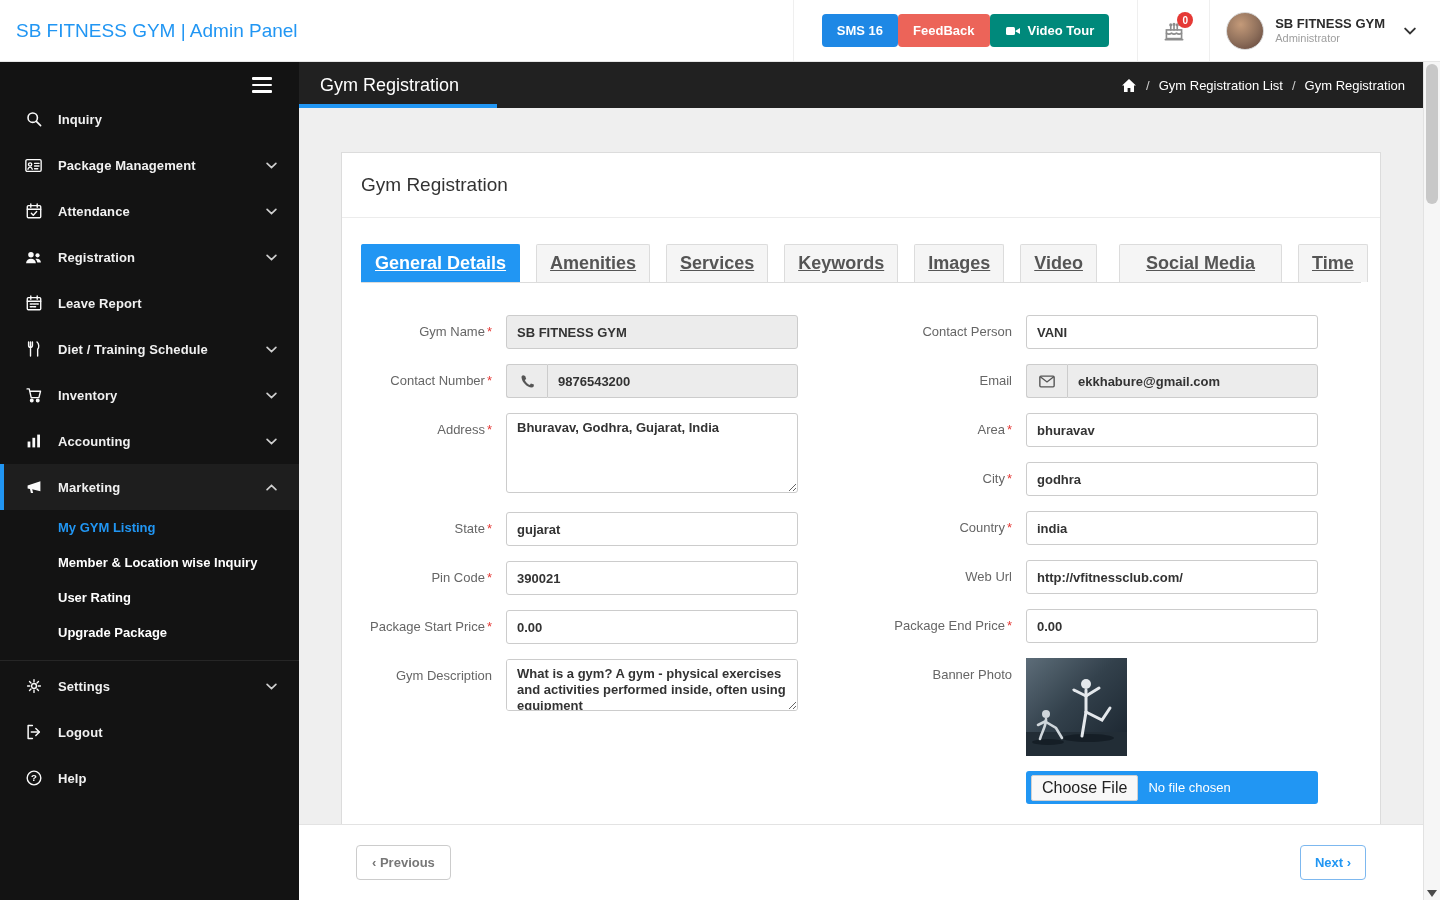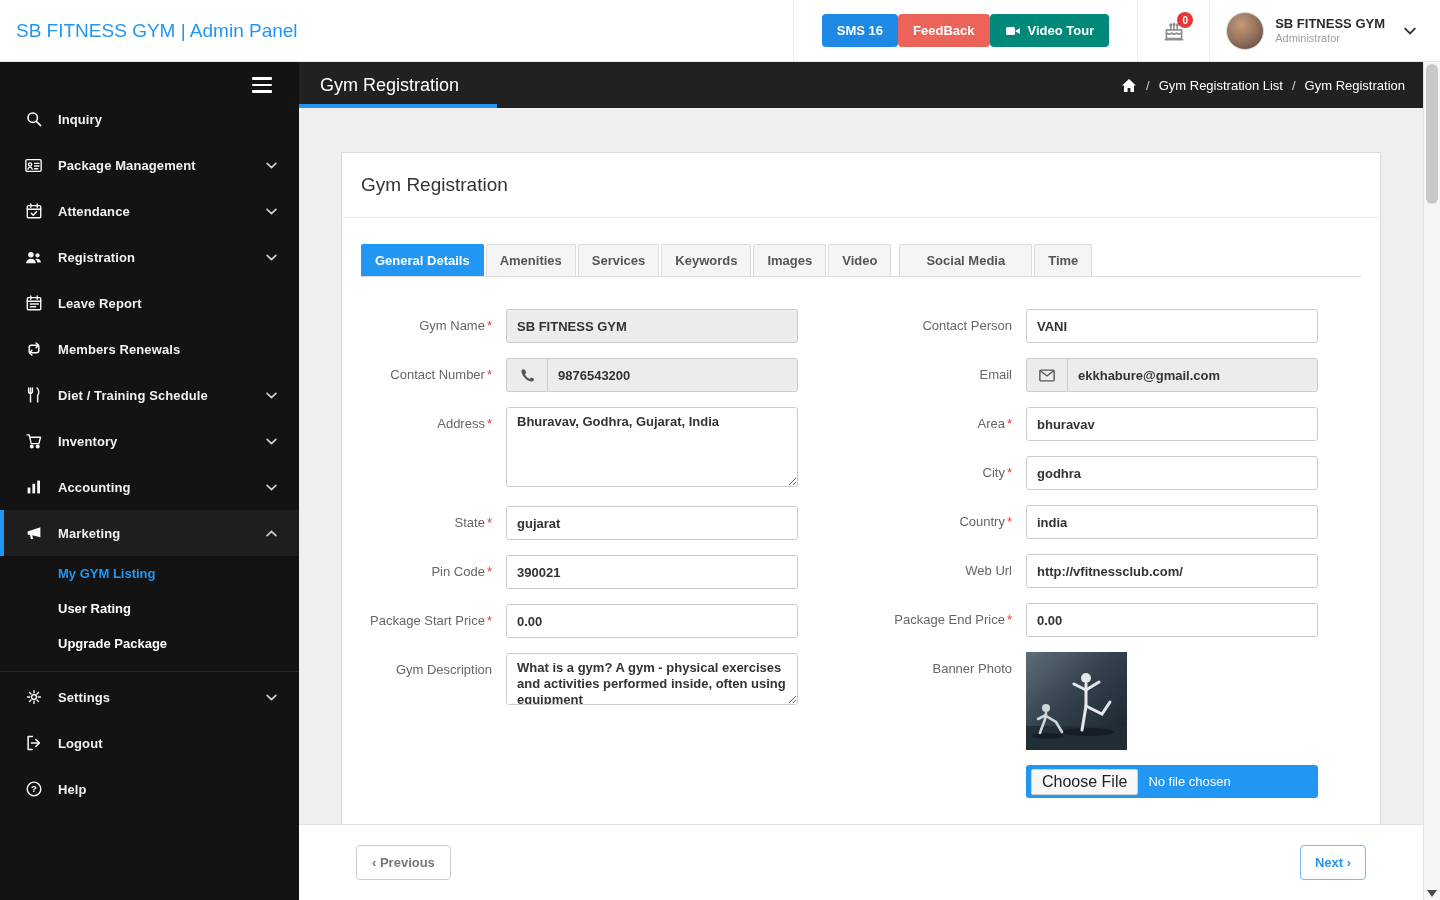--- a/index.html
+++ b/index.html
@@ -52,21 +52,21 @@
   .crumb-sep { color:#cfcfcf; }
   .crumb { cursor:pointer; }
   .home-icon { display:flex; color:#fff; cursor:pointer; }
 
   .content { flex:1; min-height:0; padding:44px 59px 0 42px; overflow:hidden; }
   .panel { background:#fff; border:1px solid #dcdcdc; }
   .panel-header { padding:21px 19px; font-size:19px; color:#333; border-bottom:1px solid #ececec; }
   .panel-body { padding:26px 19px 30px; }
 
   .tabs { display:flex; border-bottom:1px solid #dcdcdc; align-items:flex-end; }
-  .tab { padding:8px 13px; background:#f5f5f5; border:1px solid #dcdcdc; border-bottom:none; color:#555; font-size:13px; font-weight:bold; margin-right:2px; border-radius:2px 2px 0 0; cursor:pointer; white-space:nowrap; }
+  .tab { padding:8px 13px; background:#f5f5f5; border:1px solid #dcdcdc; border-bottom:none; color:#555; font-size:18px; font-weight:bold; margin-right:16px; border-radius:2px 2px 0 0; cursor:pointer; white-space:nowrap;text-decoration:underline; }
   .tab.active { background:#2196f3; border-color:#2196f3; color:#fff; }
   .tab.wide { padding:8px 26px; margin-left:6px; }
 
   .form-cols { display:flex; gap:40px; padding-top:32px; }
   .form-col { flex:1; min-width:0; }
   .field { display:flex; margin-bottom:15px; }
   .field-label { width:145px; flex-shrink:0; text-align:right; padding-right:14px; padding-top:9px; font-size:13px; color:#666; line-height:1.25; }
   .req { color:#e53935; margin-left:2px; }
   .field-control { width:292px; }
   .txt { width:100%; height:34px; border:1px solid #ccc; border-radius:3px; padding:0 10px; font-size:13px; font-weight:bold; color:#333; background:#fff; font-family:inherit; }
@@ -223,31 +223,20 @@
           <span class="nav-icon">
               <svg width="16" height="16" viewBox="0 0 15 15" fill="none" stroke="currentColor" stroke-width="1.3" stroke-linecap="round">
                 <rect x="1.2" y="2.5" width="12.6" height="11.3" rx="1"></rect>
                 <path d="M4.5 1v3M10.5 1v3M1.2 5.8h12.6"></path>
                 <path d="M4 8.5h2M7 8.5h2M10 8.5h1.5M4 11h2M7 11h2"></path>
               </svg>
             </span>
           <span class="nav-label">Leave Report</span>
         </div>
 
-        <div class="nav-item">
-          <span class="nav-icon">
-              <svg width="16" height="16" viewBox="0 0 15 15" fill="none" stroke="currentColor" stroke-width="1.4" stroke-linecap="round" stroke-linejoin="round">
-                <path d="M3 10V6a2 2 0 012-2h6.5"></path>
-                <path d="M9.5 1.8L11.8 4 9.5 6.2"></path>
-                <path d="M12 5v4a2 2 0 01-2 2H3.5"></path>
-                <path d="M5.5 13.2L3.2 11l2.3-2.2"></path>
-              </svg>
-            </span>
-          <span class="nav-label">Members Renewals</span>
-        </div>
 
         <div class="nav-item">
           <span class="nav-icon">
               <svg width="15" height="16" viewBox="0 0 14 15" fill="none" stroke="currentColor" stroke-width="1.3" stroke-linecap="round">
                 <path d="M4.2 1v4.5M2.4 1v3.3a1.8 1.8 0 003.6 0V1M4.2 6.5V14"></path>
                 <path d="M10.3 1c1.9 1.7 2.2 5 .6 6.7V14"></path>
               </svg>
             </span>
           <span class="nav-label">Diet / Training Schedule</span>
           <span class="nav-chevron">
@@ -299,20 +288,23 @@
           <span class="nav-chevron">
               <svg width="11" height="7" viewBox="0 0 10 6" fill="none" stroke="currentColor" stroke-width="1.5" stroke-linecap="round">
                 <path d="M1 5l4-4 4 4"></path>
               </svg>
             </span>
         </div>
 
         <div class="submenu">
           <div class="submenu-item active">
               <span>My GYM Listing</span>
+            </div>
+          <div class="submenu-item">
+              <span>Member &amp; Location wise Inquiry</span>
             </div>
           <div class="submenu-item">
               <span>User Rating</span>
             </div>
           <div class="submenu-item">
               <span>Upgrade Package</span>
             </div>
         </div>
 
         <div class="nav-group-sep"></div>

